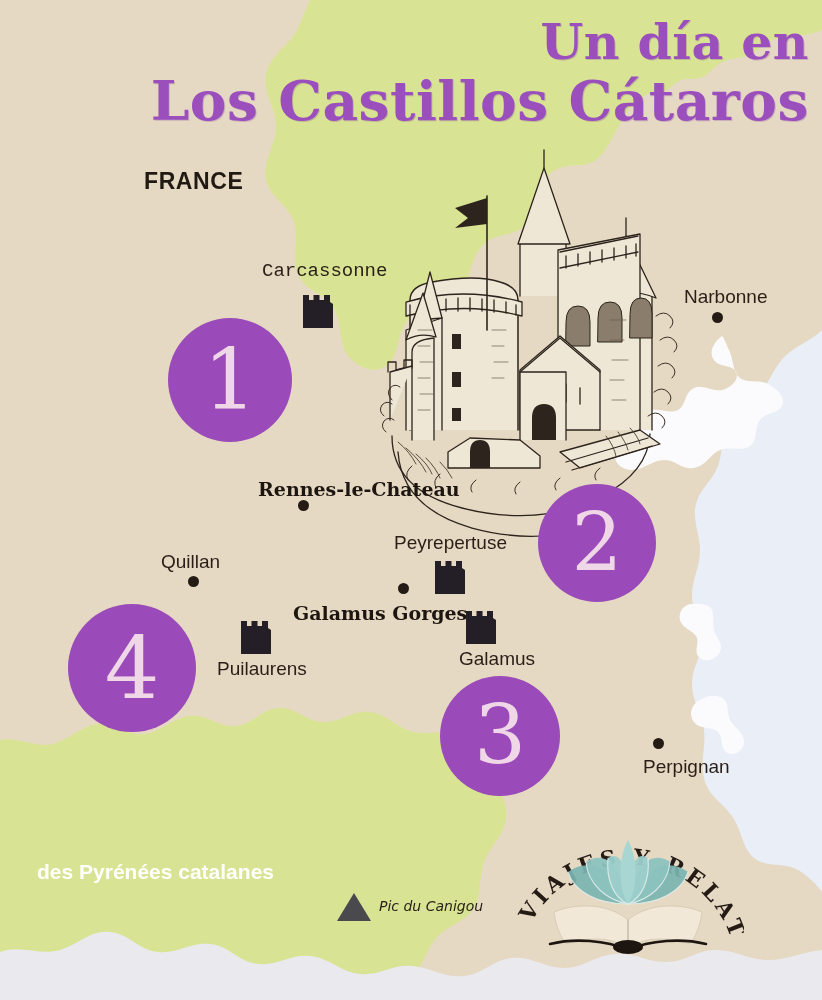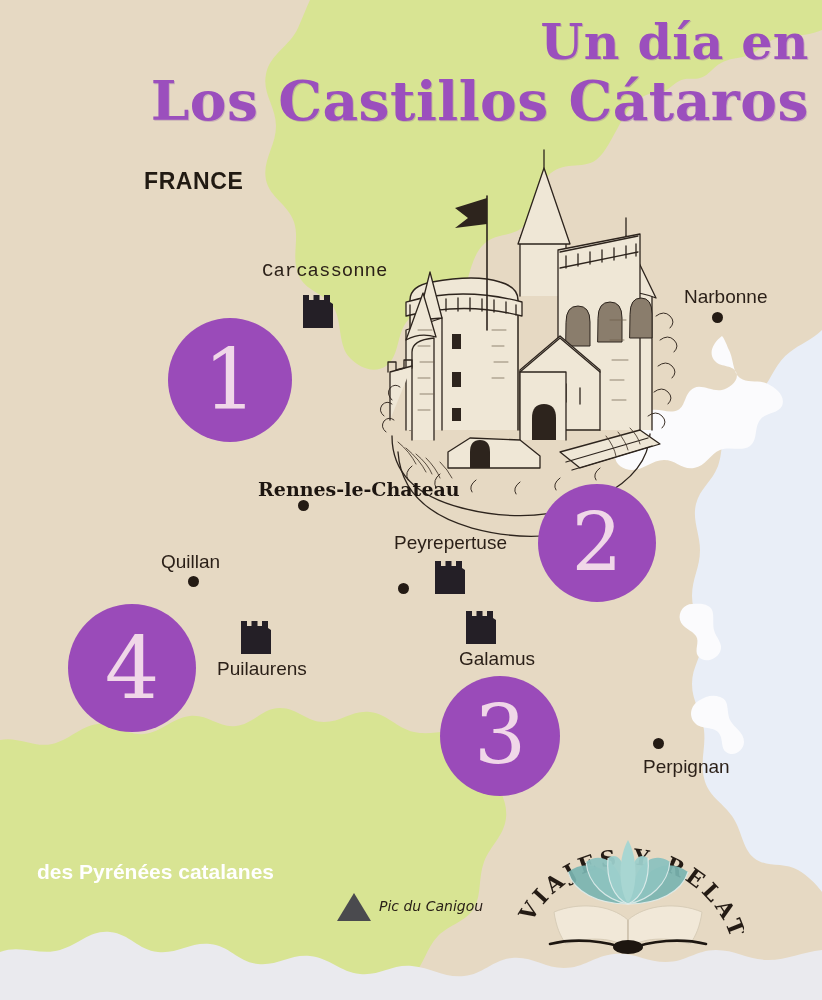--- a/index.html
+++ b/index.html
@@ -380,20 +380,21 @@
 
   <div class="maplabel city-label" style="left:161px; top:551px;">Quillan</div>
   <div class="city-dot" style="left:188px; top:576px;"></div>
 
   <div class="maplabel city-label" style="left:394px; top:532px;">Peyrepertuse</div>
   <svg class="tower-icon" style="left:432px; top:558px;" width="36" height="40" viewBox="0 0 36 40">
     <path d="M3,10 L3,3 L9,3 L9,8 L13.5,8 L13.5,3 L19.5,3 L19.5,8 L24,8 L24,3 L30,3 L30,10 L33,12 L33,36 L3,36 L3,12 Z" fill="#241f26"></path>
   </svg>
 
   <div class="city-dot" style="left:398px; top:583px;"></div>
+  <div class="maplabel site-label" style="left:293px; top:602px;">Galamus Gorges</div>
 
   <svg class="tower-icon" style="left:238px; top:618px;" width="36" height="40" viewBox="0 0 36 40">
     <path d="M3,10 L3,3 L9,3 L9,8 L13.5,8 L13.5,3 L19.5,3 L19.5,8 L24,8 L24,3 L30,3 L30,10 L33,12 L33,36 L3,36 L3,12 Z" fill="#241f26"></path>
   </svg>
   <div class="maplabel city-label" style="left:217px; top:658px;">Puilaurens</div>
 
   <svg class="tower-icon" style="left:463px; top:608px;" width="36" height="40" viewBox="0 0 36 40">
     <path d="M3,10 L3,3 L9,3 L9,8 L13.5,8 L13.5,3 L19.5,3 L19.5,8 L24,8 L24,3 L30,3 L30,10 L33,12 L33,36 L3,36 L3,12 Z" fill="#241f26"></path>
   </svg>
   <div class="maplabel city-label" style="left:459px; top:648px;">Galamus</div>

